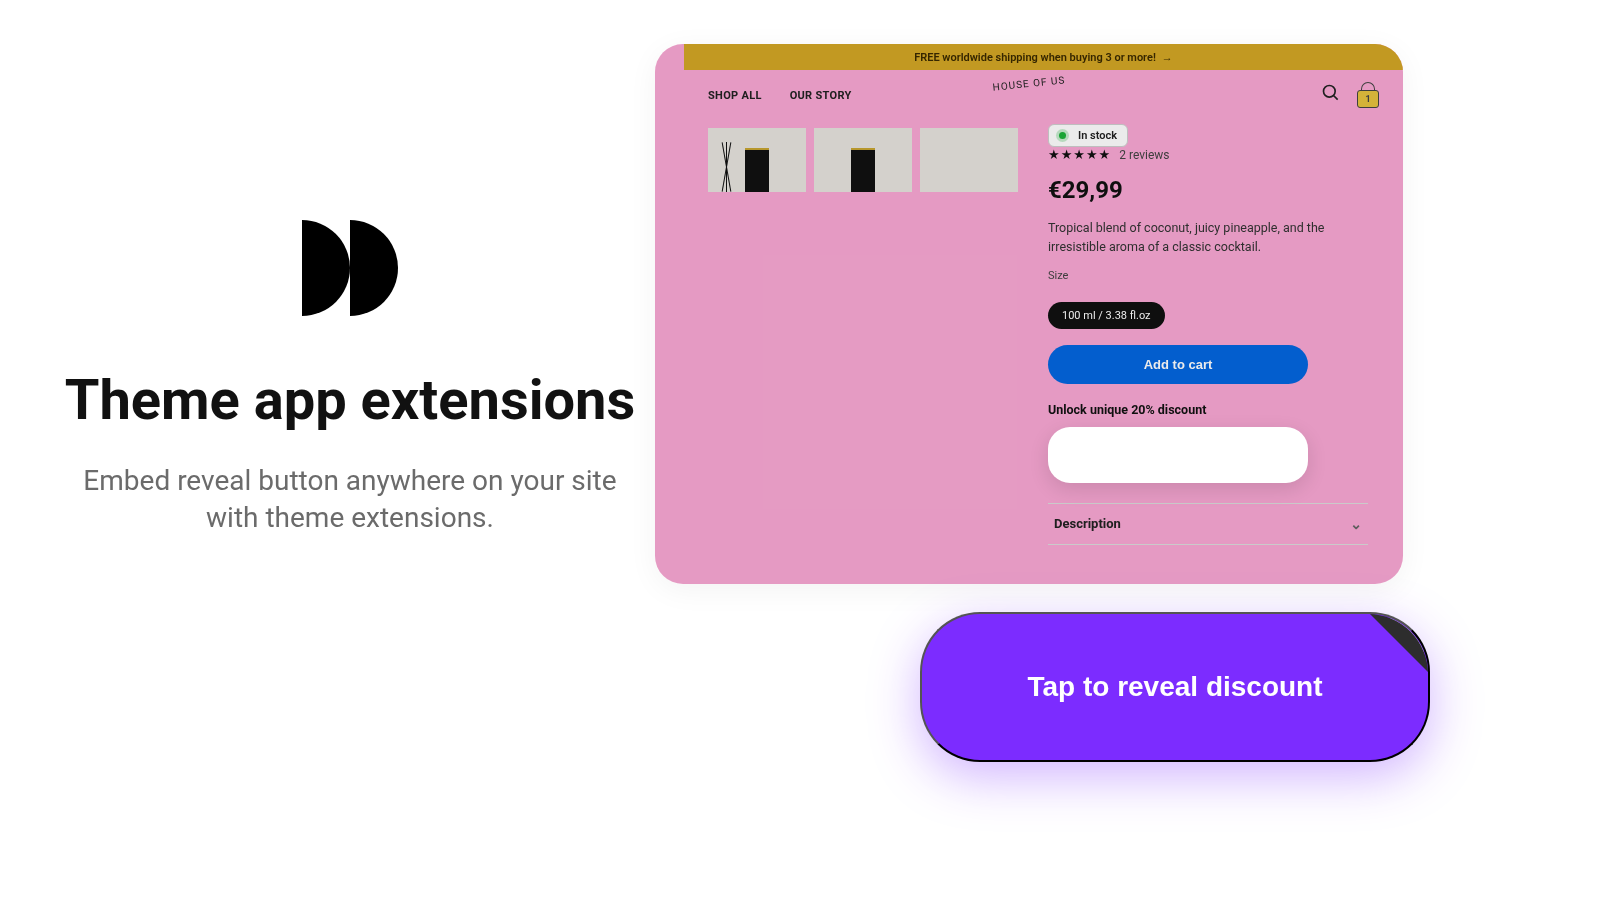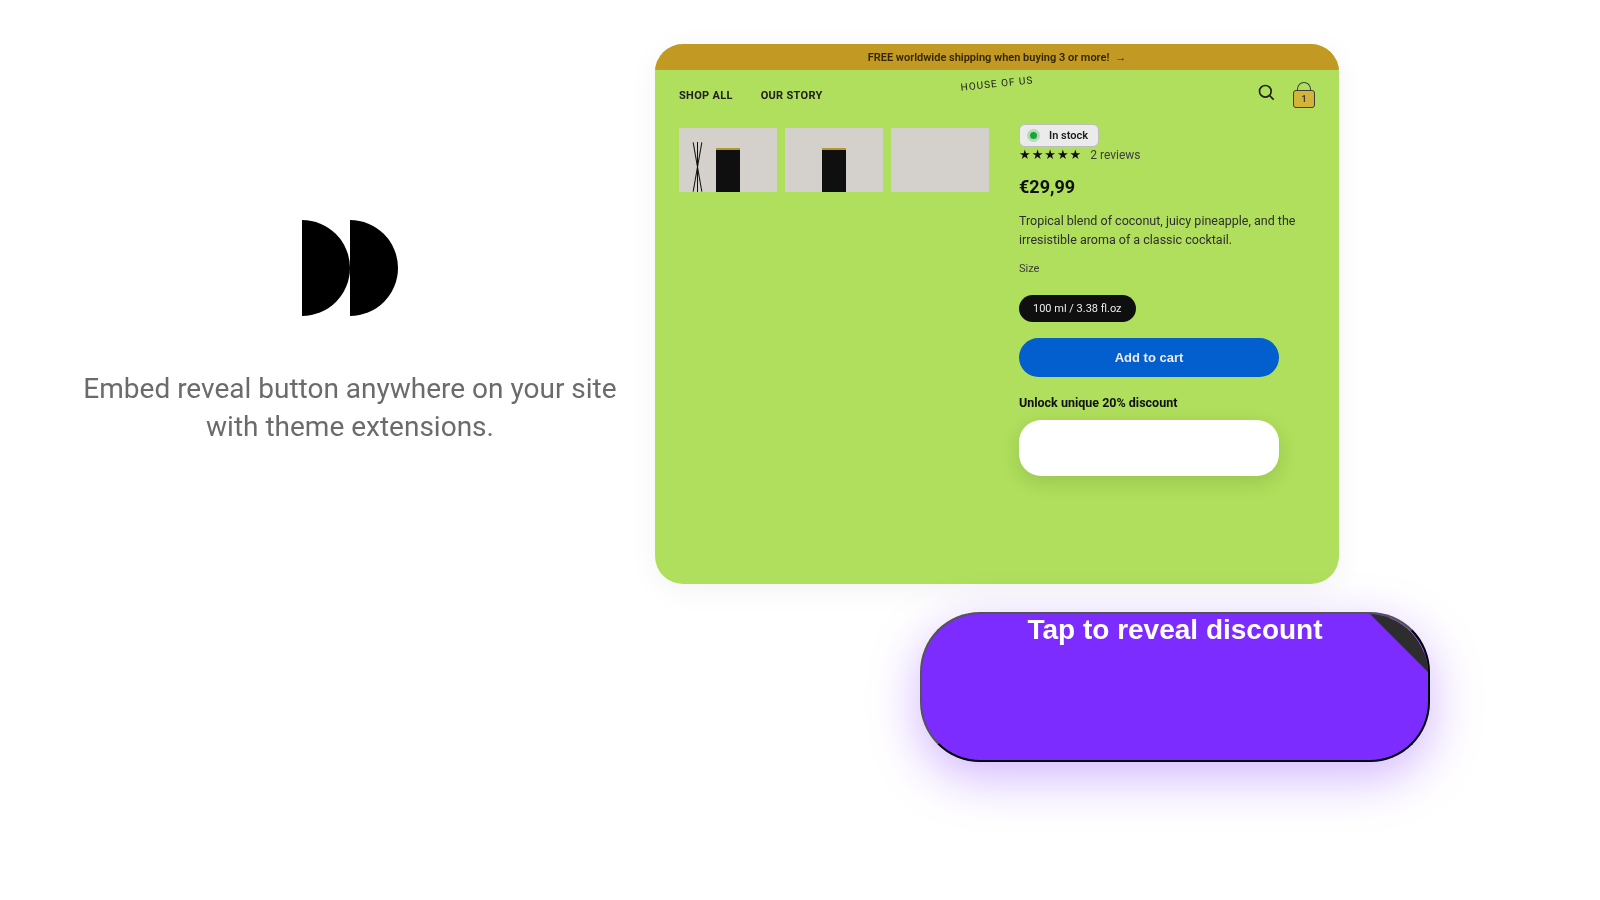--- a/index.html
+++ b/index.html
@@ -45,26 +45,27 @@
     color: #6b6b6b;
     line-height: 1.35;
     font-weight: 400;
   }
 
   
   .store {
     position: absolute;
     left: 655px;
     top: 44px;
-    width: 684px;
+    width: 748px;
     height: 540px;
     border-radius: 28px;
     overflow: hidden;
-    background: #bef264;
+    background: #f9a8d4;
     box-shadow: 0 6px 30px rgba(0,0,0,0.05);
+    padding-left: 29px;
   }
   .store-overlay {
     position: absolute;
     inset: 0;
     background: rgba(0,0,0,0.08);
     pointer-events: none;
     z-index: 5;
   }
   .announce {
     height: 26px;
@@ -187,21 +188,21 @@
   .stock-pill {
     display:inline-flex; align-items:center; gap:12px;
     border:1px solid #cfcfcf; border-radius: 6px;
     padding: 4px 10px; font-size: 11px; font-weight:600; color:#222;
     background: #fff;
   }
   .stock-dot { width:7px; height:7px; border-radius:50%; background:#1db23a; box-shadow:0 0 0 3px rgba(29,178,58,.25);}
   .ptitle { font-size: 34px; font-weight: 800; margin: 14px 0 10px; color:#111;}
   .rating { display:flex; align-items:center; gap:8px; font-size:12px; color:#444; margin-bottom: 14px;}
   .stars { color:#111; letter-spacing:1px; font-size: 13px;}
-  .price { font-size: 18px; font-weight:700; color:#111; margin-bottom: 14px;}
+  .price { font-size: 24px; font-weight:700; color:#111; margin-bottom: 14px;}
   .desc { font-size: 12.5px; color:#333; line-height:1.55; margin-bottom: 12px; max-width: 320px;}
   .opt-label { font-size: 11px; color:#444; margin-bottom:20px;}
   .size-pill {
     display:inline-block; background:#111; color:#fff; font-size:11px;
     padding:7px 14px; border-radius: 16px; margin-bottom: 16px;
   }
   .addcart {
     display:block; width: 260px; background:#0466e0; color:#fff;
     border:none; border-radius: 22px; padding: 12px 0;
     font-size: 13px; font-weight:700; text-align:center; margin-bottom: 18px;
@@ -223,21 +224,21 @@
 
   
   .cta {
     position: absolute;
     left: 920px;
     top: 612px;
     width: 510px;
     height: 150px;
     background: #7c2cff;
     border-radius: 60px;
-    display:flex; justify-content:center;
+    display:flex; align-items:center; justify-content:center;
     color:#fff; font-size: 28px; font-weight:700;
     box-shadow: 0 15px 50px rgba(124,44,255,0.35);
   }
   .peel {
     position:absolute; right:0; top:0;
     width: 60px; height: 60px;
     overflow: hidden;
     border-top-right-radius: 60px;
   }
   .peel::before {
@@ -257,20 +258,21 @@
   }
 </style>
 </head>
 <body>
 
 <div class="promo">
   <div class="promo-logo">
     <div class="half"></div>
       <div class="half"></div>
   </div>
+  <h1 class="promo-title">Theme app extensions</h1>
   <p class="promo-sub">Embed reveal button anywhere on your site with theme extensions.</p>
 </div>
 
 <div class="store">
 
   <div class="announce">
     <span>FREE worldwide shipping when buying 3 or more!</span>
     <span>→</span>
   </div>
 
@@ -323,20 +325,24 @@
         <span class="stars">★★★★★</span>
         <span>2 reviews</span>
       </div>
       <div class="price">€29,99</div>
       <p class="desc">Tropical blend of coconut, juicy pineapple, and the irresistible aroma of a classic cocktail.</p>
       <div class="opt-label">Size</div>
       <div class="size-pill">100 ml / 3.38 fl.oz</div>
       <button class="addcart">Add to cart</button>
       <div class="unlock-label">Unlock unique 20% discount</div>
       <div class="reveal-placeholder"></div>
+      <div class="accordion">
+        <span>Description</span>
+        <span class="chev">⌄</span>
+      </div>
     </div>
   </div>
 
   <div class="store-overlay"></div>
 </div>
 
 <button class="cta">
   <span>Tap to reveal discount</span>
   <span class="peel"></span>
 </button>

